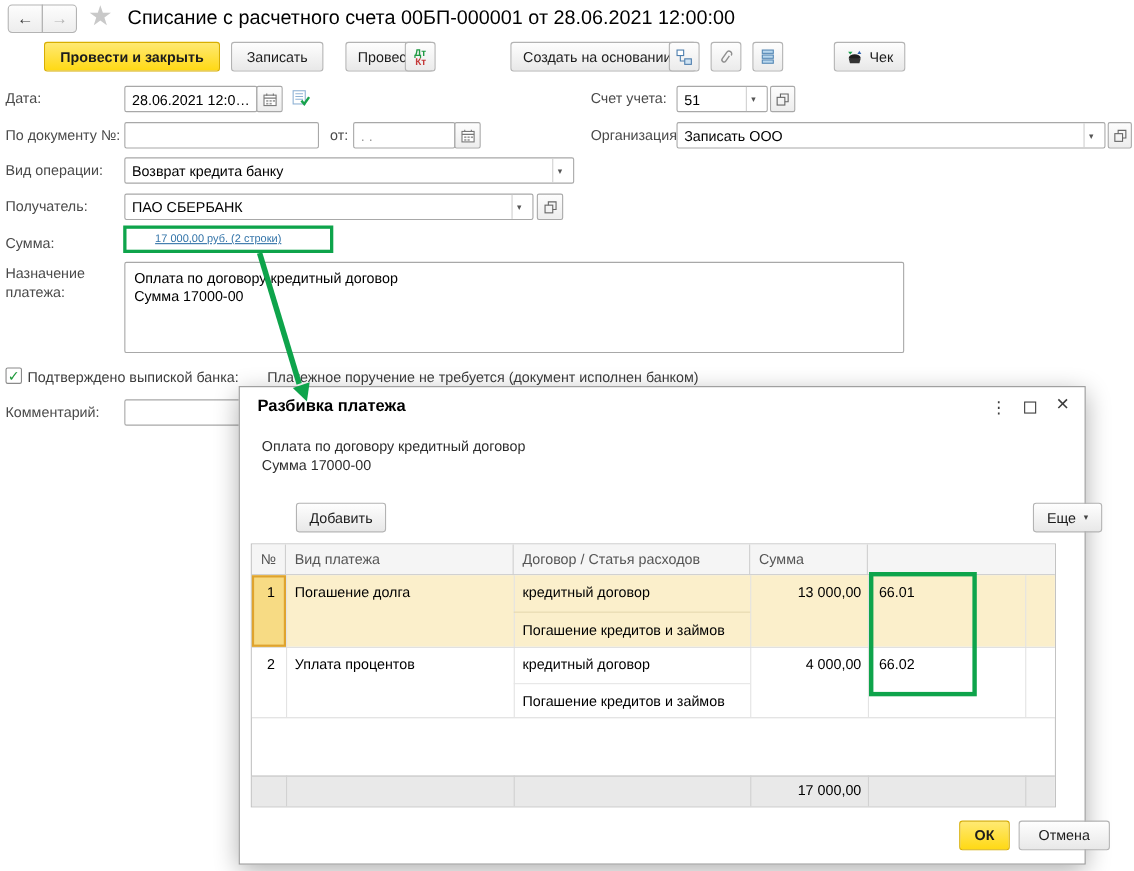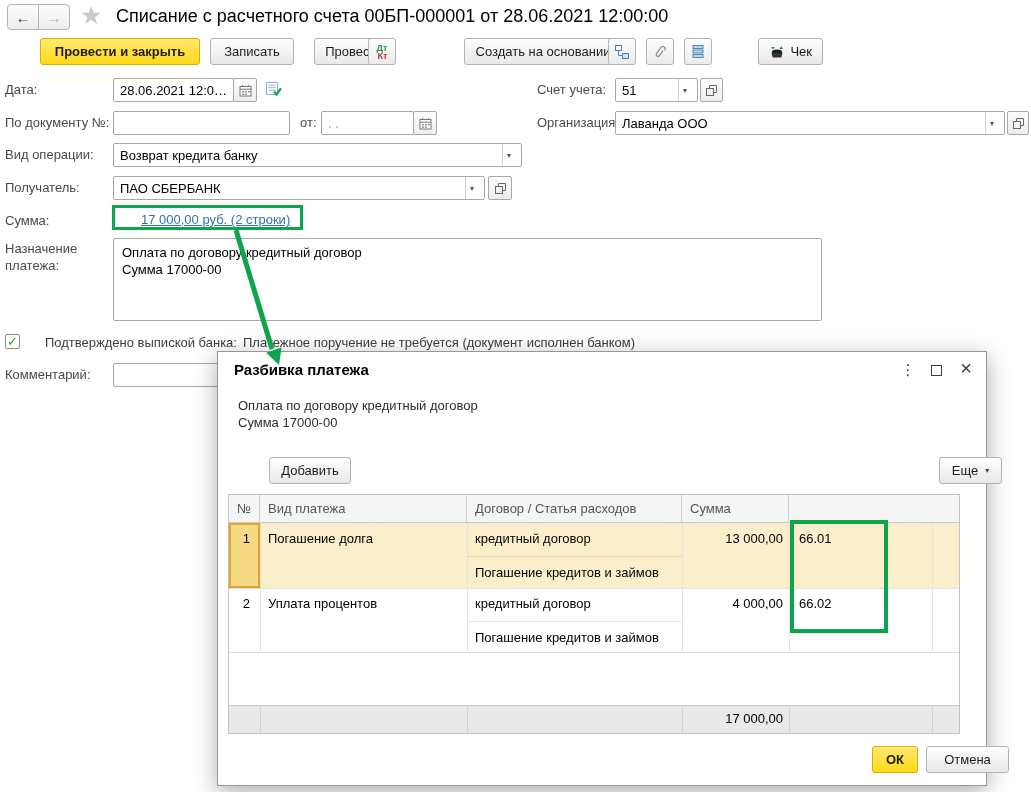--- a/index.html
+++ b/index.html
@@ -20,21 +20,21 @@
        justify-content:center;padding:0 10px;white-space:nowrap;cursor:pointer;margin-left:35px;}
   .btn.yellow{background:linear-gradient(#ffe973,#ffd914);border-color:#d8ae00;font-weight:bold;}
   .btn .caret{font-size:8px;color:#444;margin-left:7px;}
   .iconbtn{position:absolute;box-sizing:border-box;width:28px;height:27px;border:1px solid #b3b3b3;border-radius:3px;
        background:linear-gradient(#fefefe,#ebebeb);display:flex;align-items:center;justify-content:center;cursor:pointer;}
   .navbtn{position:absolute;box-sizing:border-box;width:32px;height:26px;border:1px solid #b3b3b3;
        background:linear-gradient(#fdfdfd,#ededed);display:flex;align-items:center;justify-content:center;
        font-size:15px;cursor:pointer;}
   .star{position:absolute;font-size:25px;color:#c9c9c9;cursor:pointer;line-height:25px;}
   .title{position:absolute;font-size:18px;color:#000;white-space:nowrap;}
-  .link{position:absolute;color:#3273a8;text-decoration:underline;font-size:13px;cursor:pointer;white-space:nowrap;}
+  .link{position:absolute;color:#3273a8;text-decoration:underline;font-size:10px;cursor:pointer;white-space:nowrap;}
   .dtkt{display:flex;flex-direction:column;line-height:8px;font-size:9px;font-weight:bold;}
   .dtkt .dt{color:#1f9a43;align-self:flex-start;}
   .dtkt .kt{color:#c43a3a;align-self:flex-end;}
   .checkbox{position:absolute;box-sizing:border-box;width:15px;height:15px;border:1px solid #8a8a8a;border-radius:2px;
        background:#fff;display:flex;align-items:center;justify-content:center;cursor:pointer;}
   .checkbox .mark{color:#1f9a3c;font-weight:bold;font-size:13px;line-height:13px;}
   .textarea{position:absolute;box-sizing:border-box;background:#fff;border:1px solid #a8a8a8;border-radius:2px;
        padding:5px 8px;font-size:13px;line-height:17px;color:#000;}
   
   .modal{position:absolute;left:217px;top:351px;width:768px;height:433px;background:#fff;
@@ -198,21 +198,21 @@
   <div class="lbl" style="left:5px;top:241px;">Назначение</div>
   <div class="lbl" style="left:5px;top:258px;">платежа:</div>
   <div class="textarea" style="left:113px;top:238px;width:709px;height:83px;">
     <div>Оплата по договору кредитный договор</div>
     <div>Сумма 17000-00</div>
   </div>
 
   <div class="checkbox" style="left:5px;top:334px;">
     <span class="mark">✓</span>
   </div>
-  <div class="lbl" style="left:25px;top:335px;color:#3d3d3d;margin-left:20px;">Подтверждено выпиской банка:</div>
+  <div class="lbl" style="left:25px;top:335px;color:#3d3d3d;">Подтверждено выпиской банка:</div>
   <div class="lbl" style="left:243px;top:335px;color:#3d3d3d;">Платежное поручение не требуется (документ исполнен банком)</div>
 
   <div class="lbl" style="left:5px;top:367px;">Комментарий:</div>
   <div class="inp" style="left:113px;top:363px;width:220px;">
       <span class="val"></span>
     </div>
 
   <div class="lbl" style="left:537px;top:82px;">Счет учета:</div>
   <div class="inp" style="left:615px;top:78px;width:83px;">
     <span class="val">51</span>
@@ -220,21 +220,21 @@
   </div>
   <div class="sqbtn" style="left:700px;top:78px;width:23px;">
     <svg width="13" height="13">
       <rect x="1.5" y="4.5" width="7" height="7" fill="none" stroke="#666"></rect>
       <path d="M4.5 4.5 v-3 h7 v7 h-3" fill="none" stroke="#666"></path>
     </svg>
   </div>
 
   <div class="lbl" style="left:537px;top:115px;">Организация:</div>
   <div class="inp" style="left:615px;top:111px;width:390px;">
-    <span class="val">Лаванда ООО</span>
+    <span class="val">Записать ООО</span>
     <span class="arrow">▾</span>
   </div>
   <div class="sqbtn" style="left:1007px;top:111px;width:22px;">
     <svg width="13" height="13">
       <rect x="1.5" y="4.5" width="7" height="7" fill="none" stroke="#666"></rect>
       <path d="M4.5 4.5 v-3 h7 v7 h-3" fill="none" stroke="#666"></path>
     </svg>
   </div>
 
   <div class="modal">

